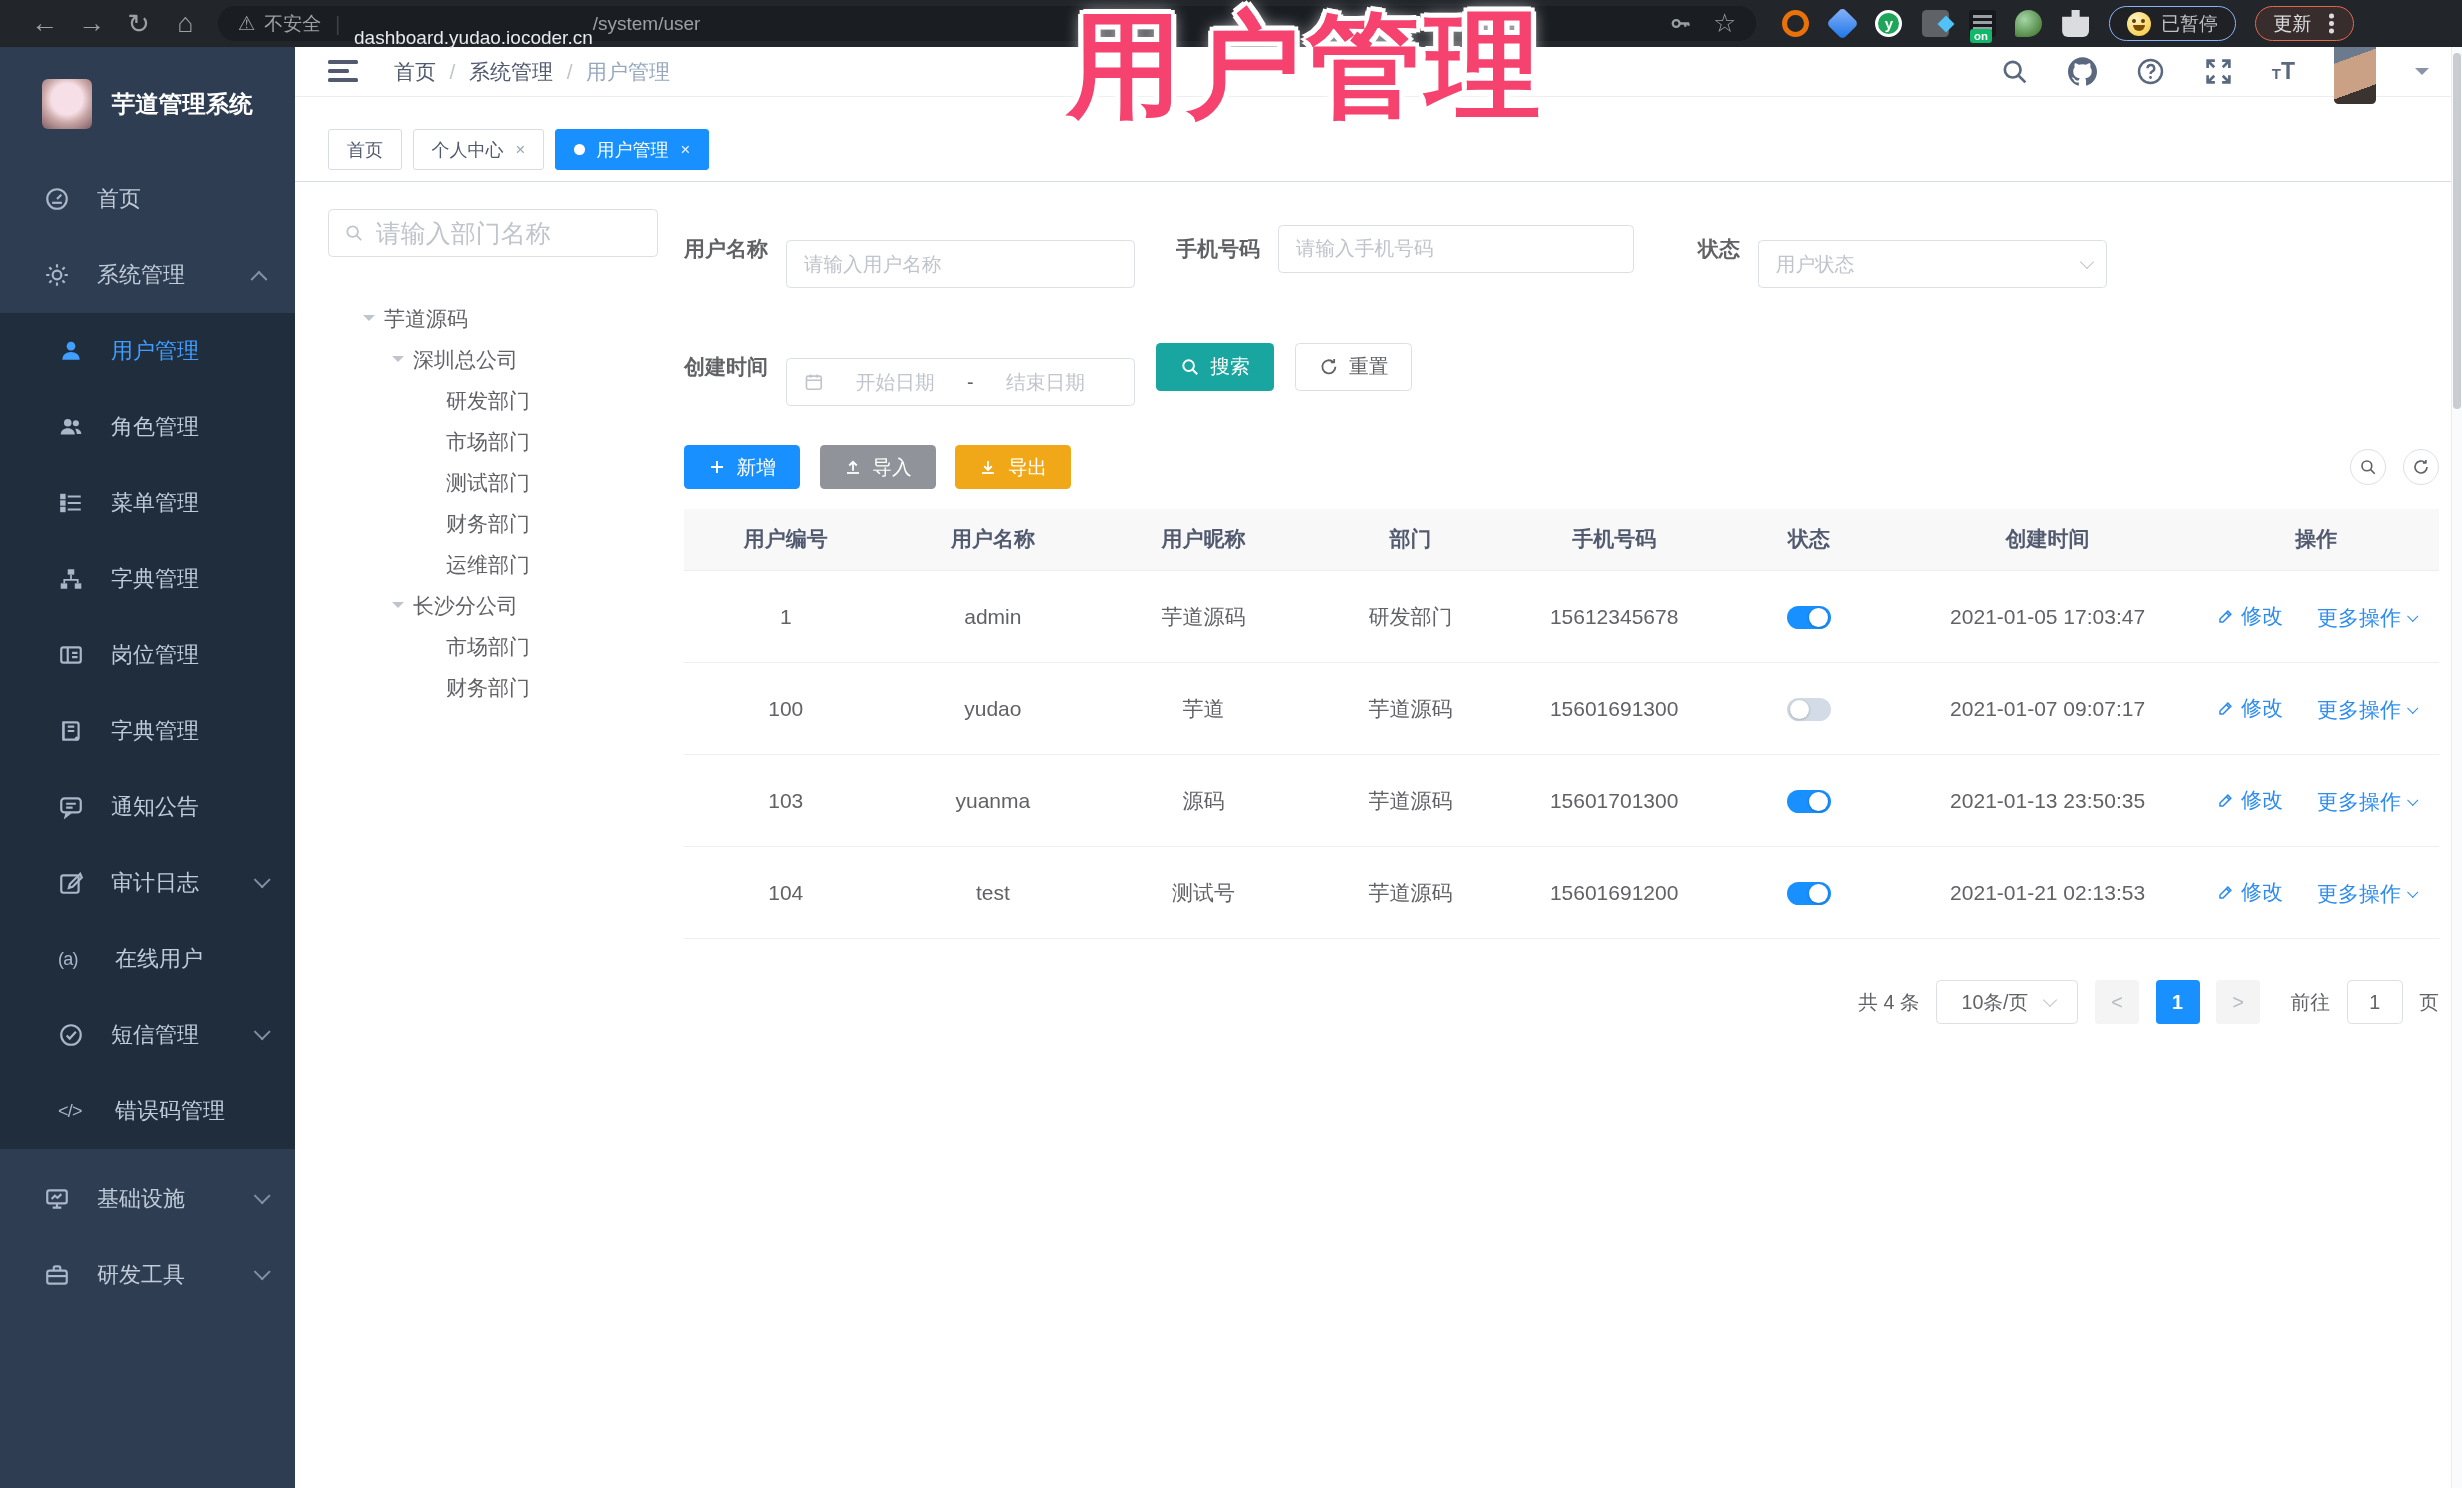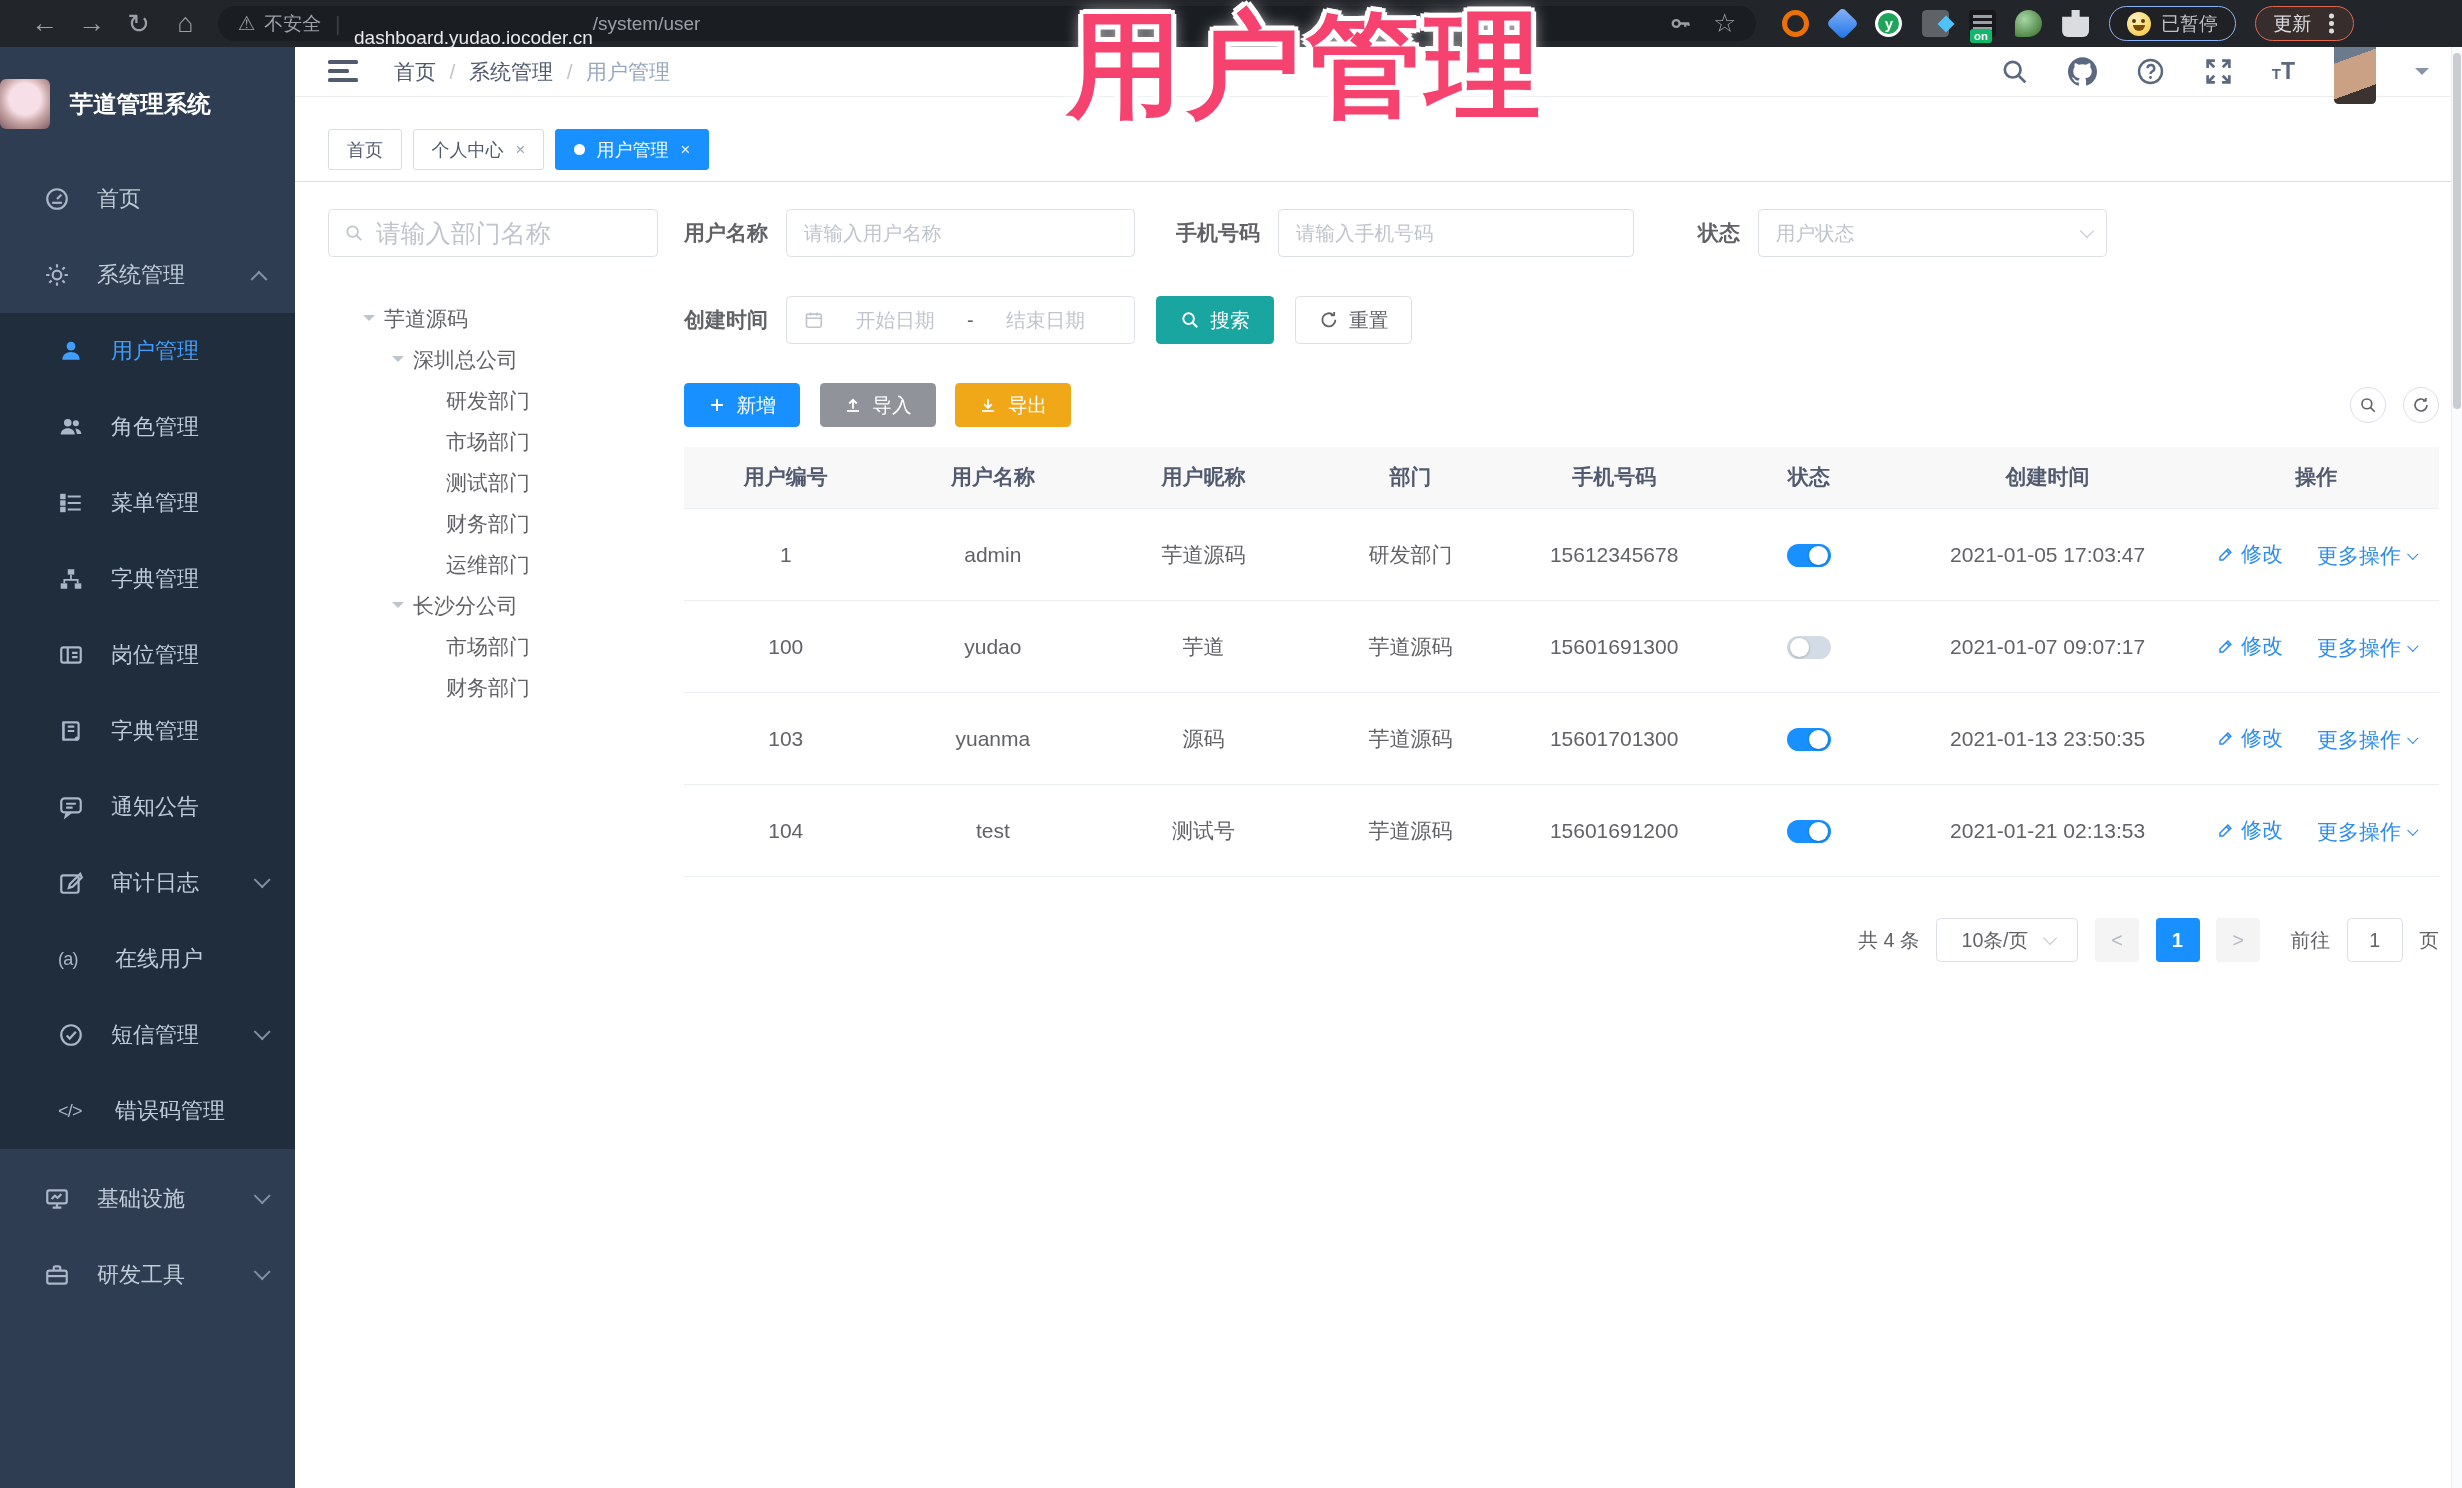--- a/index.html
+++ b/index.html
@@ -35,21 +35,21 @@
   .pill.update { border:1.5px solid #e2674b; color:#dadce0; background:rgba(226,103,75,.12); gap:15px; }
   .dots3 { width:4.5px; height:4.5px; background:#dadce0; border-radius:50%; box-shadow:0 -7.6px 0 #dadce0, 0 7.6px 0 #dadce0; margin:0 3px; }
 
   
   .overlay-title { position:absolute; left:1067px; top:-10.6px; z-index:99; font-size:115px; font-weight:800; letter-spacing:4.5px; color:#f5426e;
     text-shadow:-5.3px 0 0 #fff,5.3px 0 0 #fff,0 -5.3px 0 #fff,0 5.3px 0 #fff,-3.8px -3.8px 0 #fff,3.8px 3.8px 0 #fff,-3.8px 3.8px 0 #fff,3.8px -3.8px 0 #fff,0 0 16.7px #fff; pointer-events:none; }
 
   
   .shell { display:flex; height:1441px; }
   .sidebar { width:295px; background:#2f3d52; display:flex; flex-direction:column; flex:0 0 auto; }
-  .logo-row { height:114px; display:flex; align-items:center; gap:19.7px; }
+  .logo-row { height:114px; display:flex; align-items:center; padding-left:42px; gap:19.7px; }
   .logo-img { width:50px; height:50px; border-radius:6px; background:radial-gradient(circle at 50% 40%, #f6dfe6 0 40%, #caa 60%, #7d5a62); flex:0 0 auto; }
   .logo-title { color:#fff; font-size:23.5px; font-weight:bold; }
   .m-item { height:76px; display:flex; align-items:center; padding:0 30px 0 44px; gap:27px; color:#bfcbd9; font-size:22px; position:relative; }
   .m-item .mi { width:26px; height:26px; color:#aab7c9; flex:0 0 auto; }
   .submenu { background:#1f2d3d; }
   .submenu .m-item { padding-left:58px; }
   .m-item.active, .m-item.active .mi { color:#409eff; }
   .chev { width:12px; height:12px; border-right:2.3px solid #8391a5; border-bottom:2.3px solid #8391a5; margin-left:auto; flex:0 0 auto; }
   .chev.up { transform:rotate(-135deg) translate(-3px,-3px); }
   .chev.down { transform:rotate(45deg) translateY(-4.5px); }
@@ -91,21 +91,21 @@
   .tnode { height:41px; display:flex; align-items:center; font-size:21px; color:#606266; }
   .tcaret { width:0; height:0; border:6.8px solid transparent; border-top-color:#c0c4cc; margin:4.5px 9px 0 0; }
   .d0 { padding-left:35px; } .d1 { padding-left:64px; } .d2 { padding-left:118px; }
 
   .panel { flex:1; min-width:0; }
   .frow { display:flex; align-items:center; margin-bottom:39px; }
   .flabel { font-size:21px; font-weight:bold; color:#606266; margin-right:18px; white-space:nowrap; }
   .finput { height:48px; border:0.8px solid #dcdfe6; border-radius:4.5px; display:flex; align-items:center; padding:0 16.7px; margin-right:41px; background:#fff; }
   .finput input { border:0; outline:0; width:100%; font-size:19.7px; font-family:inherit; color:#606266; }
   .finput input::placeholder { color:#c0c4cc; }
-  .w460 { width:349px; } .w470 { width:356px; }
+  .w460 { width:349px;margin-top:31px; } .w470 { width:356px; }
   .sel-caret { width:9.8px; height:9.8px; border-right:1.5px solid #c0c4cc; border-bottom:1.5px solid #c0c4cc; transform:rotate(45deg) translateY(-3px); flex:0 0 auto; }
   .dateph { color:#c0c4cc; font-size:19.7px; flex:1; text-align:center; }
   .cal-ic, .srch-ic { color:#c0c4cc; flex:0 0 auto; }
   .btn { height:48px; border-radius:4.5px; display:inline-flex; align-items:center; justify-content:center; gap:10.6px; font-size:19.7px; padding:0 23px; border:0.8px solid transparent; }
   .btn-teal { background:#1aa6a0; color:#fff; }
   .btn-plain { background:#fff; color:#606266; border-color:#dcdfe6; }
   .btn-blue { background:#1890ff; color:#fff; height:44px; }
   .btn-gray { background:#909399; color:#fff; height:44px; }
   .btn-yellow { background:#f0a819; color:#fff; height:44px; }
   .toolbar-row { display:flex; align-items:center; gap:19.7px; margin:35px 0 19.7px; }

